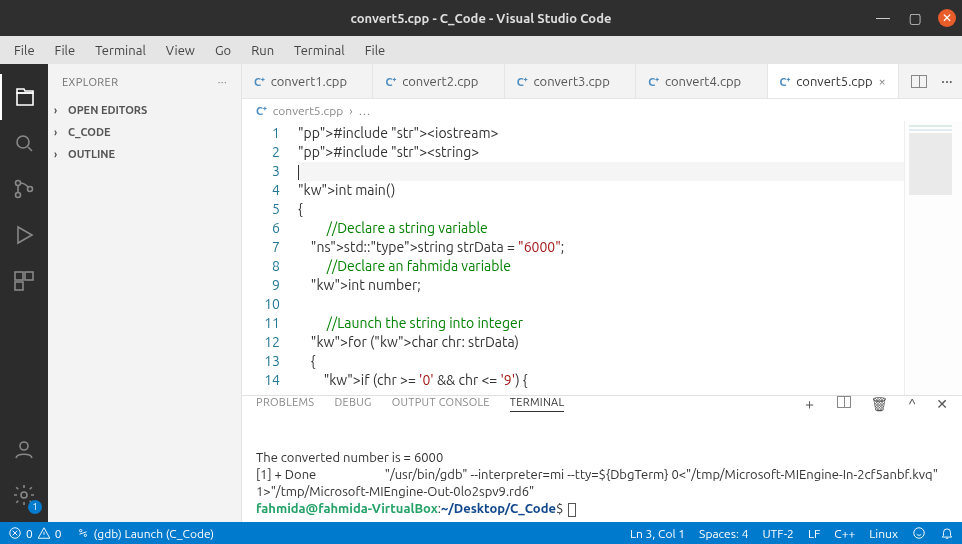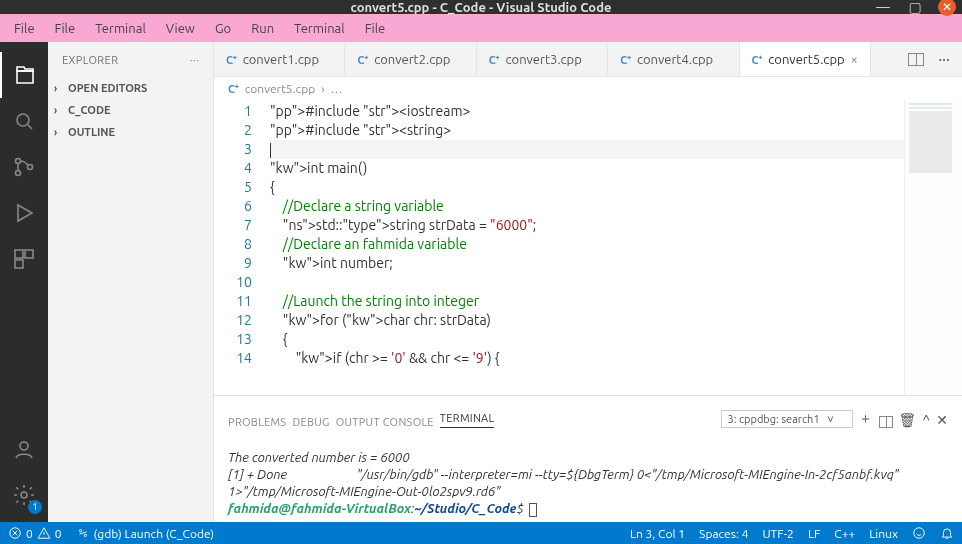--- a/index.html
+++ b/index.html
@@ -1,41 +1,41 @@
 <!DOCTYPE html>
 <html><head>
 <meta charset="utf-8">
 <style>
 * { margin: 0; padding: 0; box-sizing: border-box; font-family: "Segoe UI", Ubuntu, sans-serif; }
 body { width: 962px; height: 544px; overflow: hidden; background: #fff; display: flex; flex-direction: column; }
 
 
-.titlebar { height: 14px; background: #2f2f2f; display: flex; align-items: center; justify-content: center; position: relative; }
+.titlebar { height: 36px; background: #2f2f2f; display: flex; align-items: center; justify-content: center; position: relative; }
 .titlebar .title { color: #ddd; font-size: 13px; font-weight: 600; }
 .titlebar .win-controls { position: absolute; right: 6px; display: flex; gap: 14px; align-items: center; }
 .titlebar .win-controls span { color: #ccc; cursor: pointer; font-size: 14px; display: inline-flex; align-items: center; justify-content: center; width: 18px; height: 18px; }
 .titlebar .win-controls .close { background: #e85d2a; border-radius: 50%; color: #fff; font-size: 12px; }
 
 
-.menubar { height: 28px; background: #f9a8d4; display: flex; align-items: center; padding: 0 4px; font-size: 13px; color: #444; }
+.menubar { height: 28px; background: #e5e5e5; display: flex; align-items: center; padding: 0 4px; font-size: 13px; color: #444; }
 .menubar span { padding: 4px 10px; cursor: pointer; }
 
 
 .main-row { flex: 1; display: flex; min-height: 0; }
 
 
 .activitybar { width: 48px; background: #2c2c2c; display: flex; flex-direction: column; align-items: center; padding-top: 10px; position: relative; }
 .activitybar .icon { width: 48px; height: 46px; display: flex; align-items: center; justify-content: center; color: #888; cursor: pointer; }
 .activitybar .icon.active { color: #fff; border-left: 2px solid #fff; }
 .activitybar .bottom { position: absolute; bottom: 6px; }
 .activitybar svg { width: 24px; height: 24px; fill: none; stroke: currentColor; stroke-width: 1.6; }
 .activitybar .badge { position: absolute; bottom: 4px; right: 6px; background: #007acc; color: #fff; border-radius: 50%; font-size: 9px; width: 14px; height: 14px; display: flex; align-items: center; justify-content: center; }
 
 
-.sidebar { width: 166px; background: #f3f3f3; display: flex; flex-direction: column; font-size: 11px; color: #6f6f6f; border-right: 1px solid #e4e4e4; }
+.sidebar { width: 194px; background: #f3f3f3; display: flex; flex-direction: column; font-size: 11px; color: #6f6f6f; border-right: 1px solid #e4e4e4; }
 .sidebar-header { height: 35px; display: flex; align-items: center; justify-content: space-between; padding: 0 14px; letter-spacing: 0.4px; }
 .sidebar-section { height: 22px; display: flex; align-items: center; padding: 0 6px; font-weight: 700; font-size: 11px; color: #555; cursor: pointer; gap: 4px; }
 .sidebar-section .chev { font-size: 10px; width: 10px; display: inline-block; }
 
 
 .editor-col { flex: 1; display: flex; flex-direction: column; min-width: 0; }
 
 
 .tabrow { height: 35px; background: #f3f3f3; display: flex; align-items: stretch; border-bottom: 1px solid #e5e5e5; }
 .tab { display: flex; align-items: center; padding: 0 12px; font-size: 13px; color: #555; gap: 6px; cursor: pointer; border-right: 1px solid #e5e5e5; }
@@ -51,37 +51,37 @@
 .breadcrumb { height: 22px; background: #fff; display: flex; align-items: center; padding: 0 14px; font-size: 12px; color: #888; gap: 6px; }
 
 
 .code-wrap { flex: 1; display: flex; position: relative; font-family: "Consolas","Monaco",monospace; font-size: 14px; background: #fff; overflow: hidden; }
 .gutter { width: 56px; text-align: right; color: #237893; padding: 3px 18px 0 0; line-height: 19px; user-select: none; }
 .code { flex: 1; padding: 3px 0 0 0; line-height: 19px; white-space: pre; color: #333; }
 .hl-line { background: #f5f5f5; display: inline-block; width: 100%; }
 .cursor { display: inline-block; width: 1px; height: 15px; background: #333; animation: blink 1s step-end infinite; vertical-align: middle; }
 @keyframes blink { 50% { opacity: 0; } }
 .str { color: #a31515; }
-.cmt { color: #008000; }
+.cmt { color: #008000; margin-left: 16px; }
 
 
 .minimap { position: absolute; right: 0; top: 0; width: 58px; height: 100%; background: #fdfdfd; border-left: 1px solid #eee; }
 .minimap::before { content:""; position:absolute; top:4px; left:4px; right:10px; height:70px; background: linear-gradient(#bcdcce 2px, transparent 2px 4px, #c8d8ec 4px 6px, transparent 6px 8px, #d8d8d8 8px 70px); opacity:0.5; }
 
 
 .panel { height: 127px; border-top: 1px solid #e1e1e1; display: flex; flex-direction: column; background: #fff; font-family: "Consolas","Monaco",monospace; }
-.panel-tabs { height: 32px; display: flex; align-items: flex-end; padding: 0 14px; font-size: 11px; color: #888; gap: 6px; }
+.panel-tabs { height: 32px; display: flex; align-items: flex-start; padding: 0 14px; font-size: 11px; color: #888; gap: 20px; }
 .panel-tabs .ptab { cursor: pointer; letter-spacing: .3px; }
 .panel-tabs .ptab.active { color: #333; border-bottom: 1px solid #333; padding-bottom: 3px; }
 .panel-tabs .spacer { flex: 1; }
 .panel-tabs .term-select { border: 1px solid #ccc; background: #fff; font-size: 11px; padding: 2px 18px 2px 6px; color: #555; position: relative; font-family: inherit; }
 .panel-tabs .picon { color: #555; cursor: pointer; font-size: 14px; }
 .panel-tabs .splitboxp { border: 1px solid #888; width: 14px; height: 12px; position: relative; display:inline-block; }
 .panel-tabs .splitboxp::after { content: ""; position: absolute; left: 50%; top: 0; bottom: 0; width: 1px; background: #888; }
-.term-body { flex: 1; padding: 4px 14px; font-size: 13px; line-height: 17px; white-space: pre-wrap; color: #333; overflow: hidden; font-style: italic; }
+.term-body { flex: 1; padding: 4px 14px; font-size: 13px; line-height: 17px; white-space: pre-wrap; color: #333; overflow: hidden; }
 .term-body .green { color: #26a269; font-weight: 700; }
 .term-body .blue { color: #12488b; font-weight: 700; }
 .term-cursor { display: inline-block; width: 8px; height: 14px; border: 1px solid #555; vertical-align: middle; margin-left: 2px; }
 
 
 .statusbar { height: 22px; background: #007acc; color: #fff; display: flex; align-items: center; font-size: 12px; padding: 0 8px; gap: 14px; }
 .statusbar .sbitem { display: flex; align-items: center; gap: 4px; cursor: pointer; }
 .statusbar .spacer { flex: 1; }
 .statusbar svg { width: 14px; height: 14px; fill: none; stroke: currentColor; stroke-width: 1.6; }
 </style>
@@ -237,31 +237,30 @@
       <div class="minimap"></div>
     </div>
 
     <div class="panel">
       <div class="panel-tabs">
         <span class="ptab">PROBLEMS</span>
         <span class="ptab">DEBUG</span>
         <span class="ptab">OUTPUT CONSOLE</span>
         <span class="ptab active">TERMINAL</span>
         <span class="spacer"></span>
-        <span class="term-select"><span>3: cppdbg: search1</span> &nbsp;&nbsp;˅</span>
         <span class="picon">＋</span>
         <span class="splitboxp"></span>
         <span class="picon">🗑</span>
         <span class="picon">^</span>
         <span class="picon">✕</span>
       </div>
       <div class="term-body"><span id="termout">
 The converted number is = 6000
 [1] + Done                       "/usr/bin/gdb" --interpreter=mi --tty=${DbgTerm} 0&lt;"/tmp/Microsoft-MIEngine-In-2cf5anbf.kvq" 1&gt;"/tmp/Microsoft-MIEngine-Out-0lo2spv9.rd6"</span>
-<span class="green">fahmida@fahmida-VirtualBox</span><span style="color:#333">:</span><span class="blue">~/Studio/C_Code</span><span>$</span> <span class="term-cursor"></span></div>
+<span class="green">fahmida@fahmida-VirtualBox</span><span style="color:#333">:</span><span class="blue">~/Desktop/C_Code</span><span>$</span> <span class="term-cursor"></span></div>
     </div>
   </div>
 </div>
 
 <div class="statusbar">
   <div class="sbitem">
     <svg viewBox="0 0 24 24">
         <circle cx="12" cy="12" r="9"></circle>
         <path d="M8 8l8 8M16 8l-8 8"></path>
       </svg>

